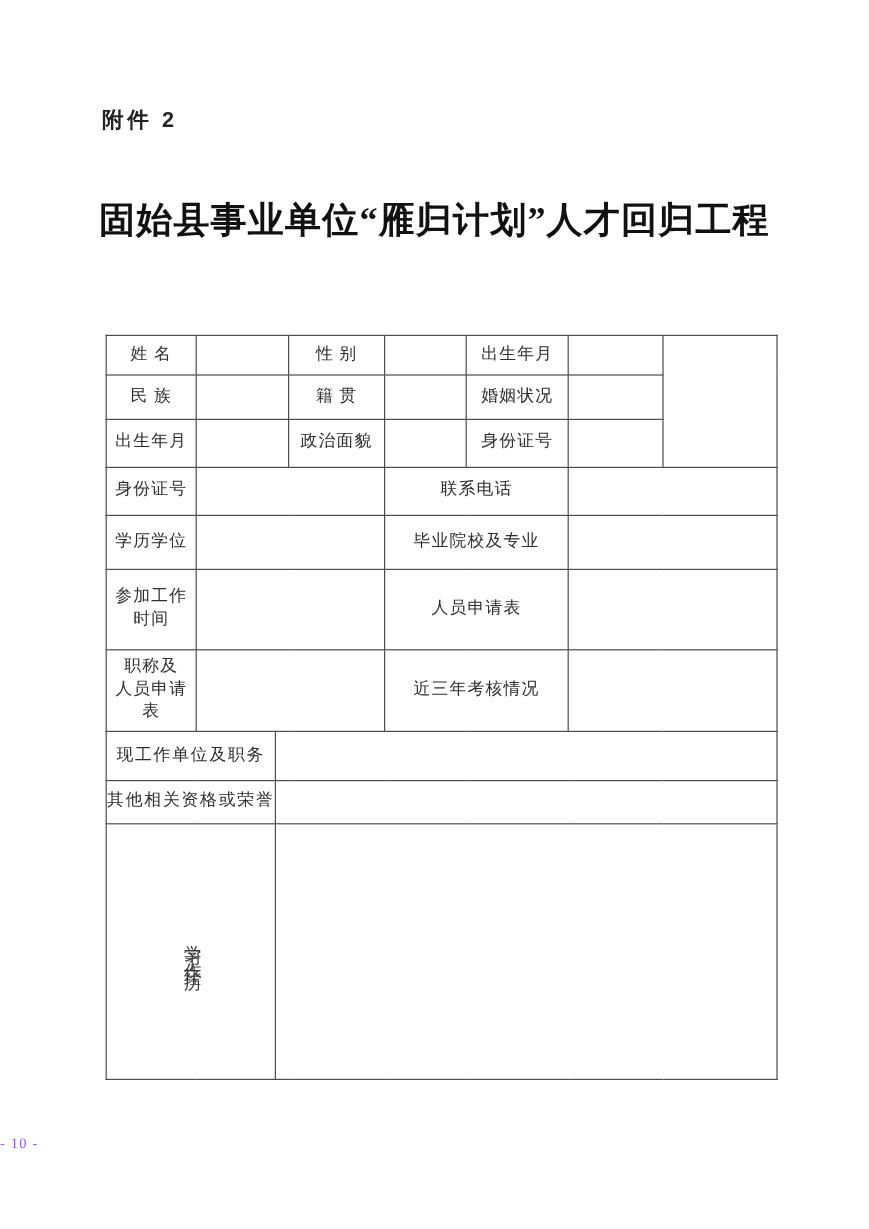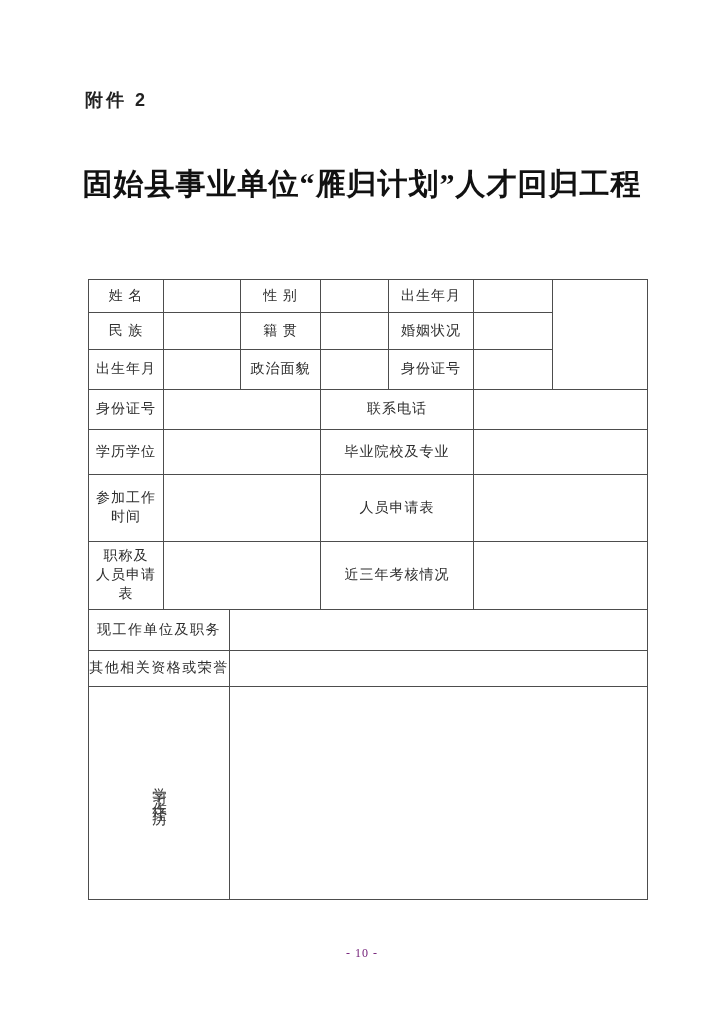--- a/index.html
+++ b/index.html
@@ -75,24 +75,23 @@
     text-orientation: upright;
     letter-spacing: 5px;
     font-size: 14.5px;
     color: #3a3a3a;
   }
   .page-number {
     position: absolute;
     left: 0;
     top: 946px;
     width: 724px;
-    text-align: center;
     font-size: 12px;
     letter-spacing: 1px;
-    color: #701a75;
+    color: #8b5cf6;
   }
 </style>
 </head>
 <body>
 
 <div class="page">
 
   <div class="attachment">附件 2</div>
 
   <div class="doc-title">

